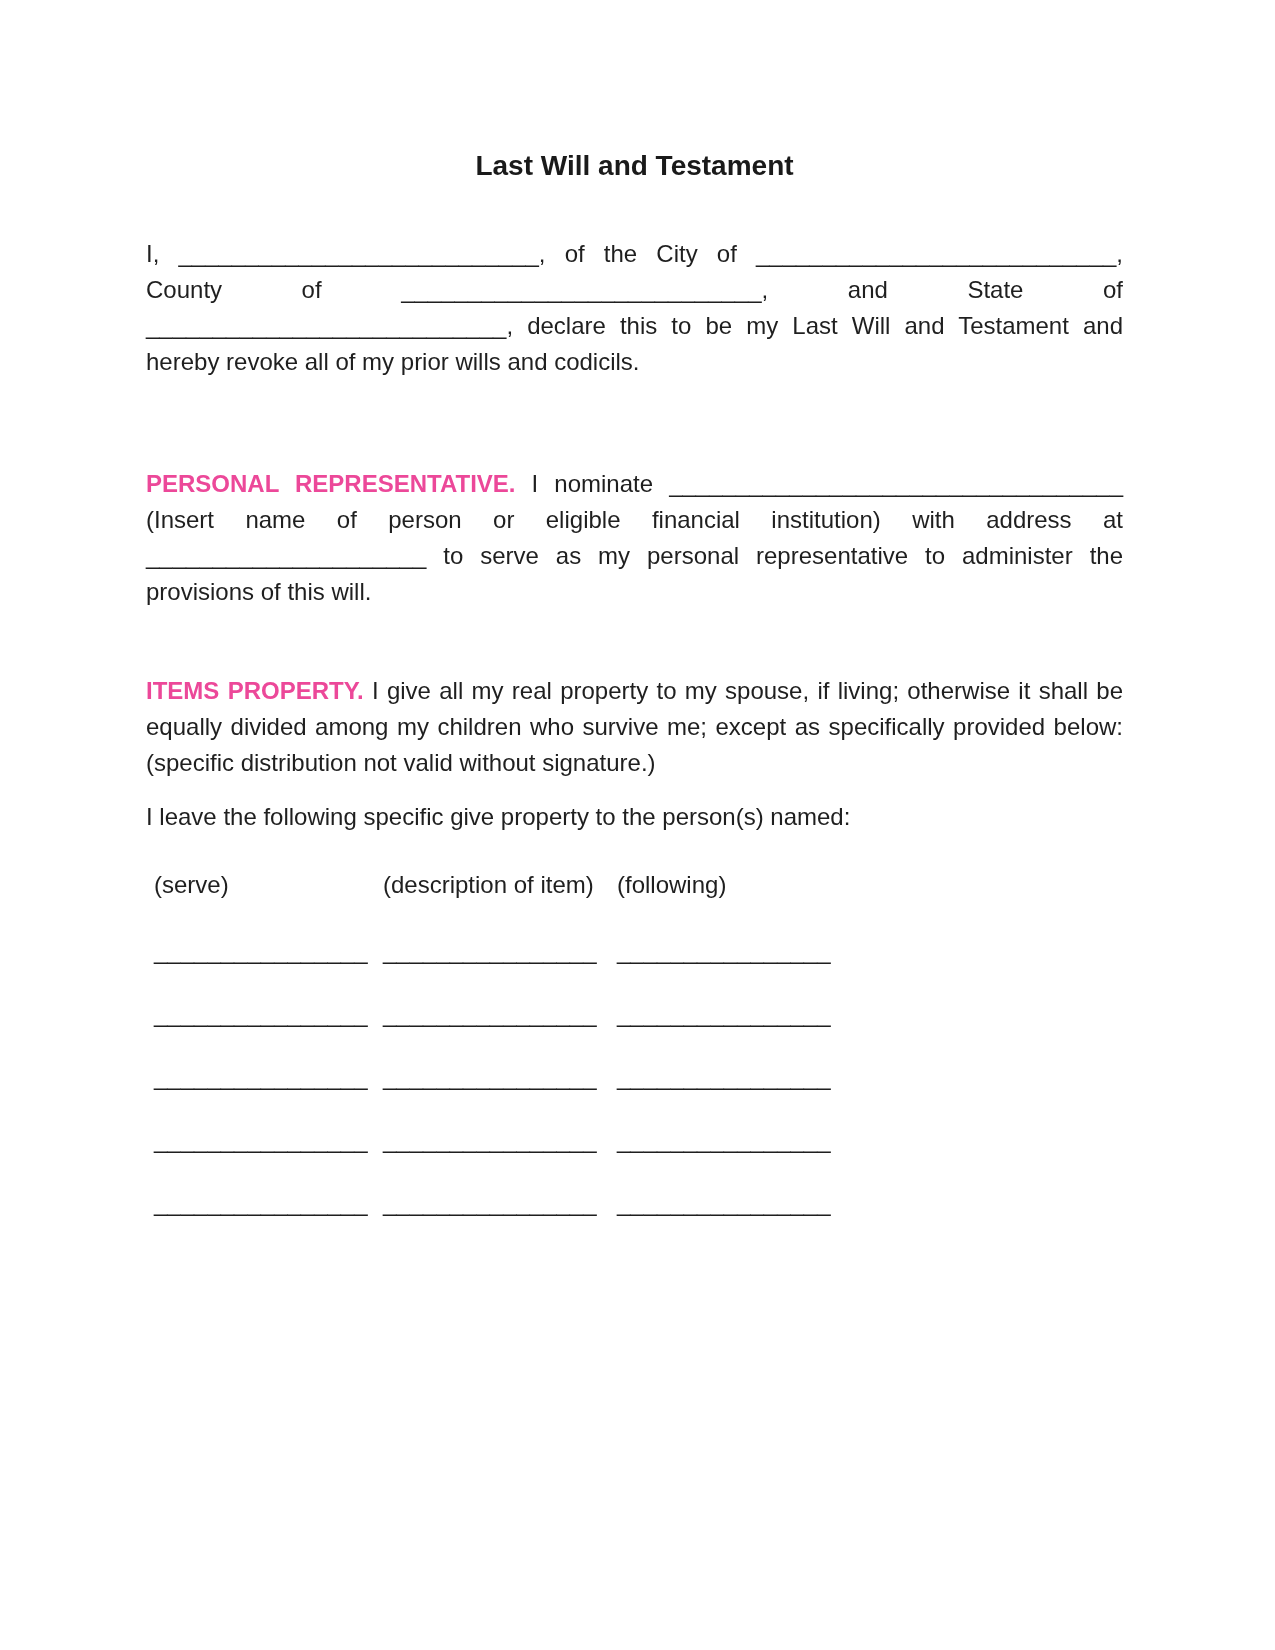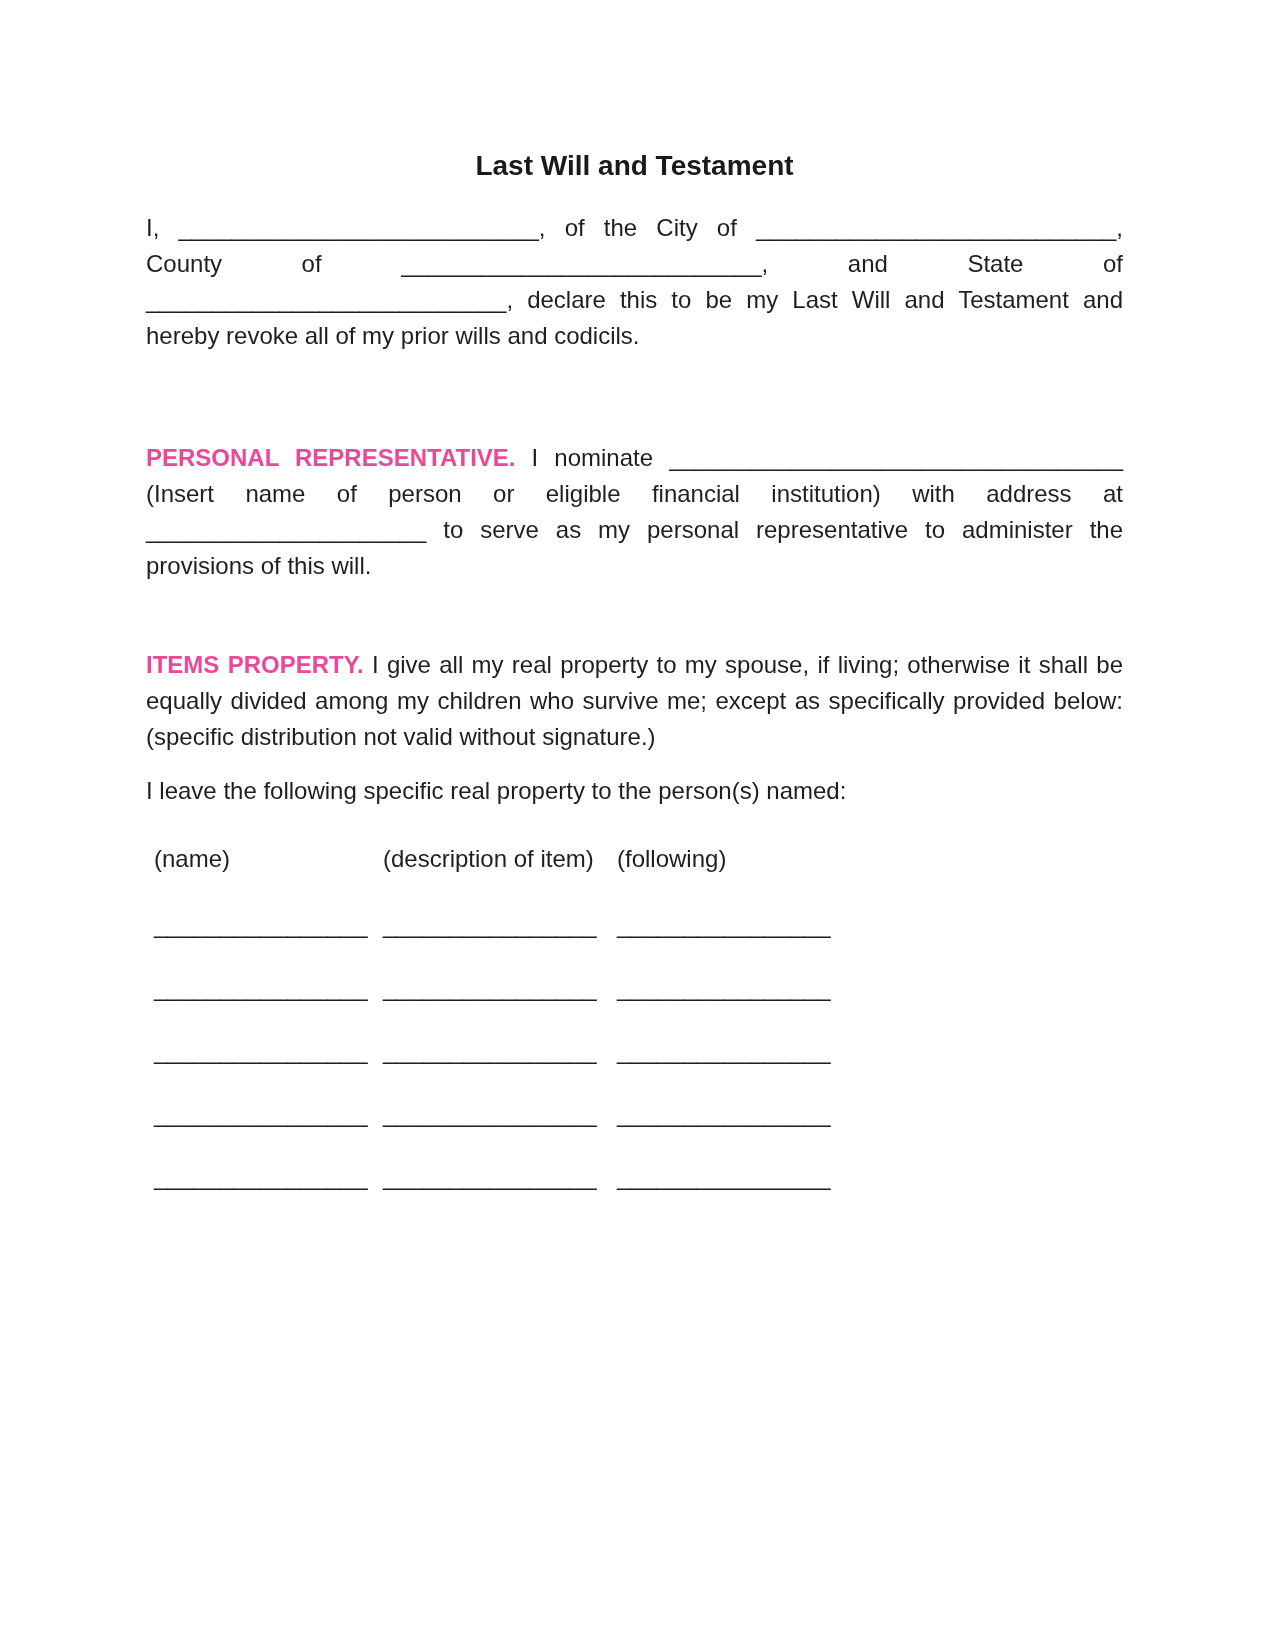--- a/index.html
+++ b/index.html
@@ -22,21 +22,21 @@
       line-height: 36px;
       font-weight: 700;
       text-align: center;
       color: #1a1a1a;
     }
     .para {
       margin: 0;
       text-align: justify;
     }
     .para strong { font-weight: 700; color: #ec4899; }
-    .opening-para { margin-top: 26px; }
+    .opening-para { margin-top: 52px; }
     .pr-para-1 { margin-top: 86px; }
     .pr-para-2 { margin-top: 22px; }
     .rp-para { margin-top: 63px; }
     .rp-intro { margin-top: 18px; text-align: left; }
     .dist-table-header {
       margin-top: 32px;
       display: grid;
       grid-template-columns: 229px 234px auto;
       padding-left: 8px;
       line-height: 36px;
@@ -83,24 +83,24 @@
     <strong>PERSONAL REPRESENTATIVE.</strong>
     <span>I nominate __________________________________ (Insert name of person or eligible financial institution) with address at _____________________ to serve as my personal representative to administer the provisions of this will.</span>
   </p>
 
 
   <p class="para rp-para">
     <strong>ITEMS PROPERTY.</strong>
     <span>I give all my real property to my spouse, if living; otherwise it shall be equally divided among my children who survive me; except as specifically provided below: (specific distribution not valid without signature.)</span>
   </p>
 
-  <p class="para rp-intro">I leave the following specific real property to the person(s) named:</p>
+  <p class="para rp-intro">I leave the following specific give property to the person(s) named:</p>
 
   <div class="dist-table-header">
-    <span>(name)</span>
+    <span>(serve)</span>
     <span>(description of item)</span>
     <span>(following)</span>
   </div>
 
   <div class="dist-table-rows">
     <div class="dist-table-row">
       <span>________________</span>
       <span>________________</span>
       <span>________________</span>
     </div>

